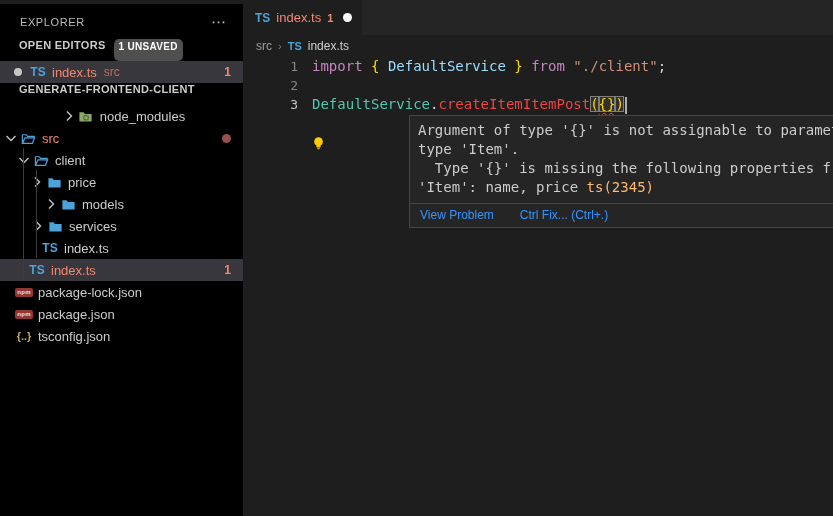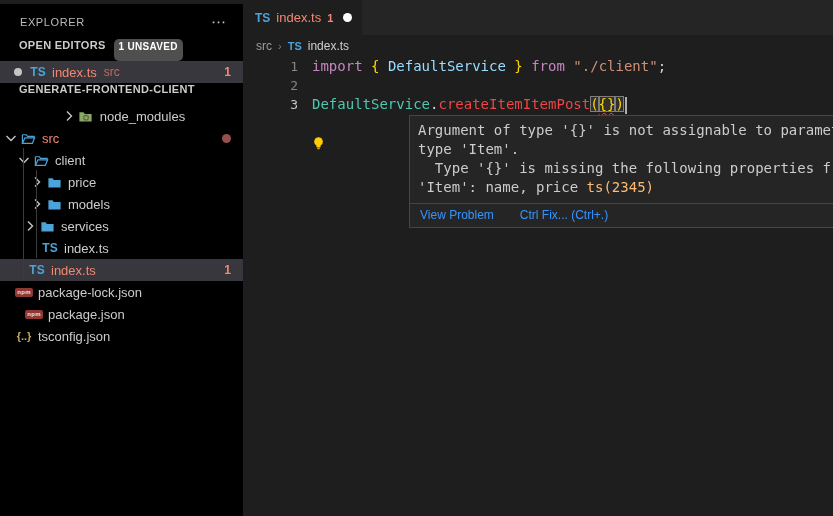--- a/index.html
+++ b/index.html
@@ -149,34 +149,34 @@
               <path d="M6 3.5l4.5 4.5L6 12.5" fill="none" stroke="#c5c5c5" stroke-width="1.4"></path>
             </svg>
           </span>
           <span class="ficon">
             <svg width="15" height="15" viewBox="0 0 16 16">
               <path d="M1.5 3.5h4.4l1.4 1.8h7.2v8H1.5z" fill="#4ba3d9"></path>
             </svg>
           </span>
           <span class="label">price</span>
         </div>
-        <div class="row" style="padding-left: 29px;">
+        <div class="row" style="padding-left: 29px; margin-left: 14px;">
           <span>
             <svg width="16" height="16" viewBox="0 0 16 16">
               <path d="M6 3.5l4.5 4.5L6 12.5" fill="none" stroke="#c5c5c5" stroke-width="1.4"></path>
             </svg>
           </span>
           <span class="ficon">
             <svg width="15" height="15" viewBox="0 0 16 16">
               <path d="M1.5 3.5h4.4l1.4 1.8h7.2v8H1.5z" fill="#4ba3d9"></path>
             </svg>
           </span>
           <span class="label">models</span>
         </div>
-        <div class="row" style="padding-left: 22px;">
+        <div class="row" style="padding-left: 30px;">
           <span>
             <svg width="16" height="16" viewBox="0 0 16 16">
               <path d="M6 3.5l4.5 4.5L6 12.5" fill="none" stroke="#c5c5c5" stroke-width="1.4"></path>
             </svg>
           </span>
           <span class="ficon">
             <svg width="15" height="15" viewBox="0 0 16 16">
               <path d="M1.5 3.5h4.4l1.4 1.8h7.2v8H1.5z" fill="#4ba3d9"></path>
             </svg>
           </span>
@@ -199,21 +199,21 @@
             <span class="err-count">1</span>
           </span>
         </div>
         <div class="row" style="padding-left: 3px;">
           <span class="spacer"></span>
           <span class="ficon">
             <span class="npm-ic">npm</span>
           </span>
           <span class="label">package-lock.json</span>
         </div>
-        <div class="row" style="padding-left: 13px; text-align: right;">
+        <div class="row" style="padding-left: 3px; text-align: right;">
           <span class="spacer"></span>
           <span class="ficon">
             <span class="npm-ic">npm</span>
           </span>
           <span class="label">package.json</span>
         </div>
         <div class="row" style="padding-left: 3px;">
           <span class="spacer"></span>
           <span class="ficon">
             <span class="json-ic">{..}</span>

